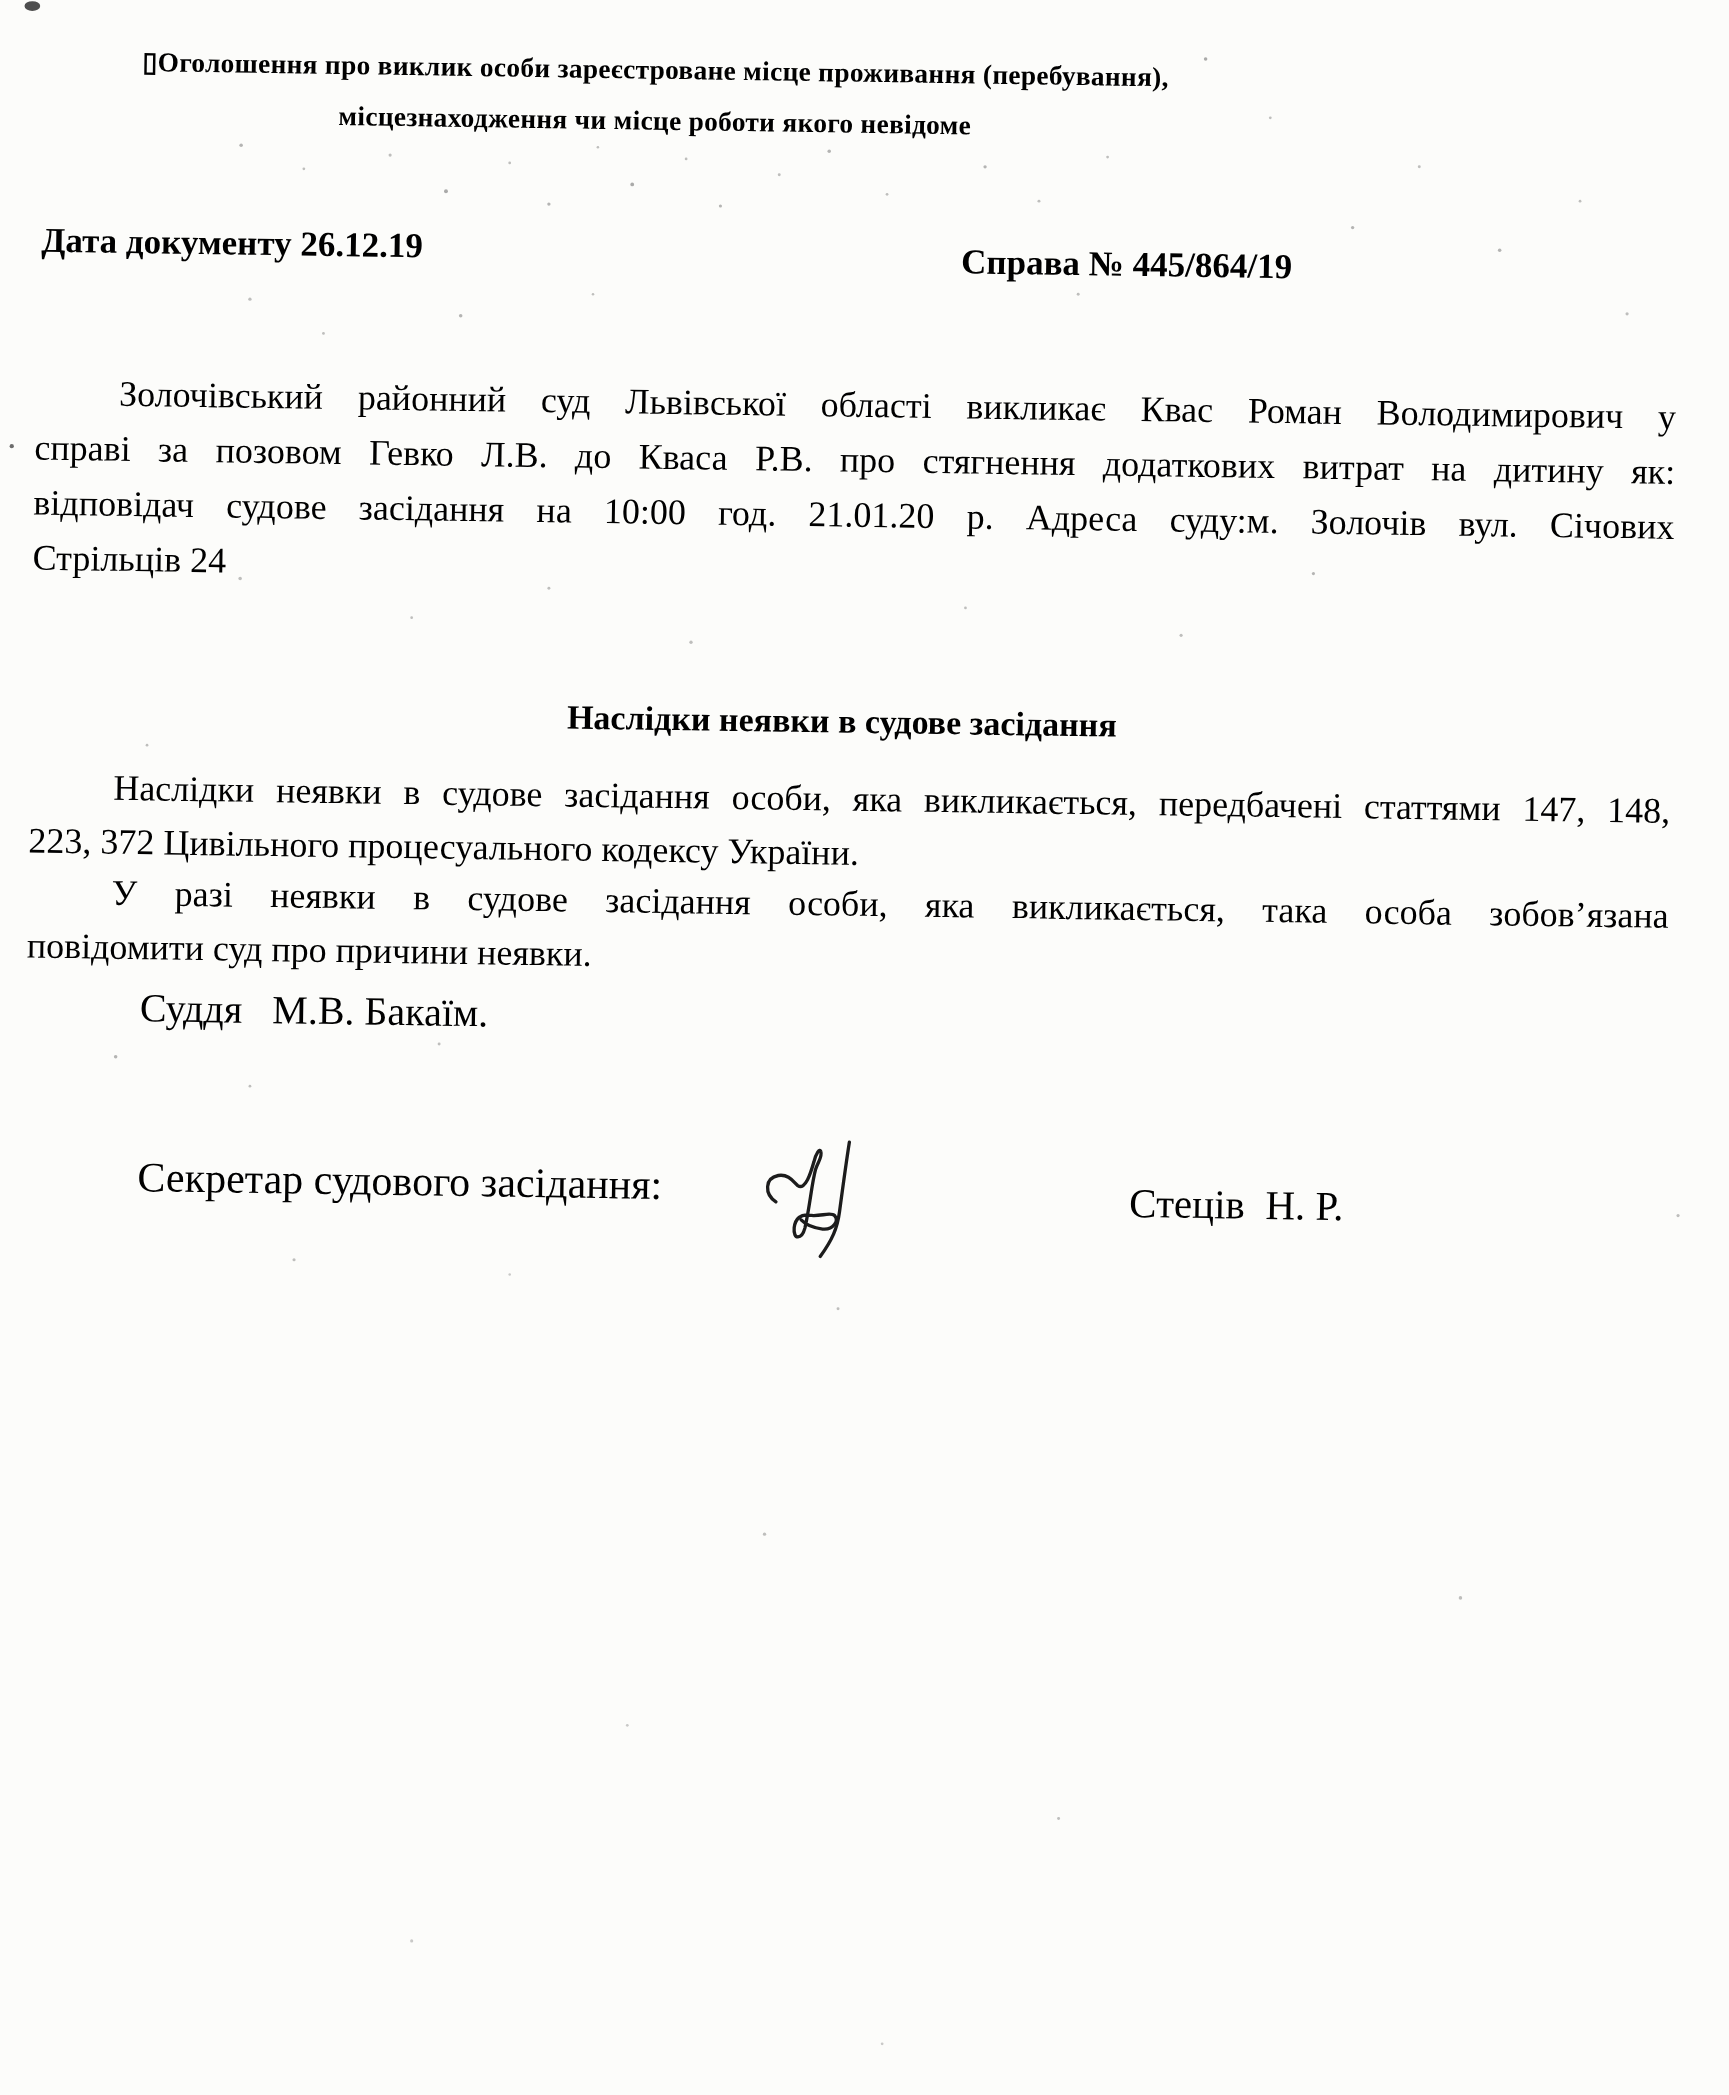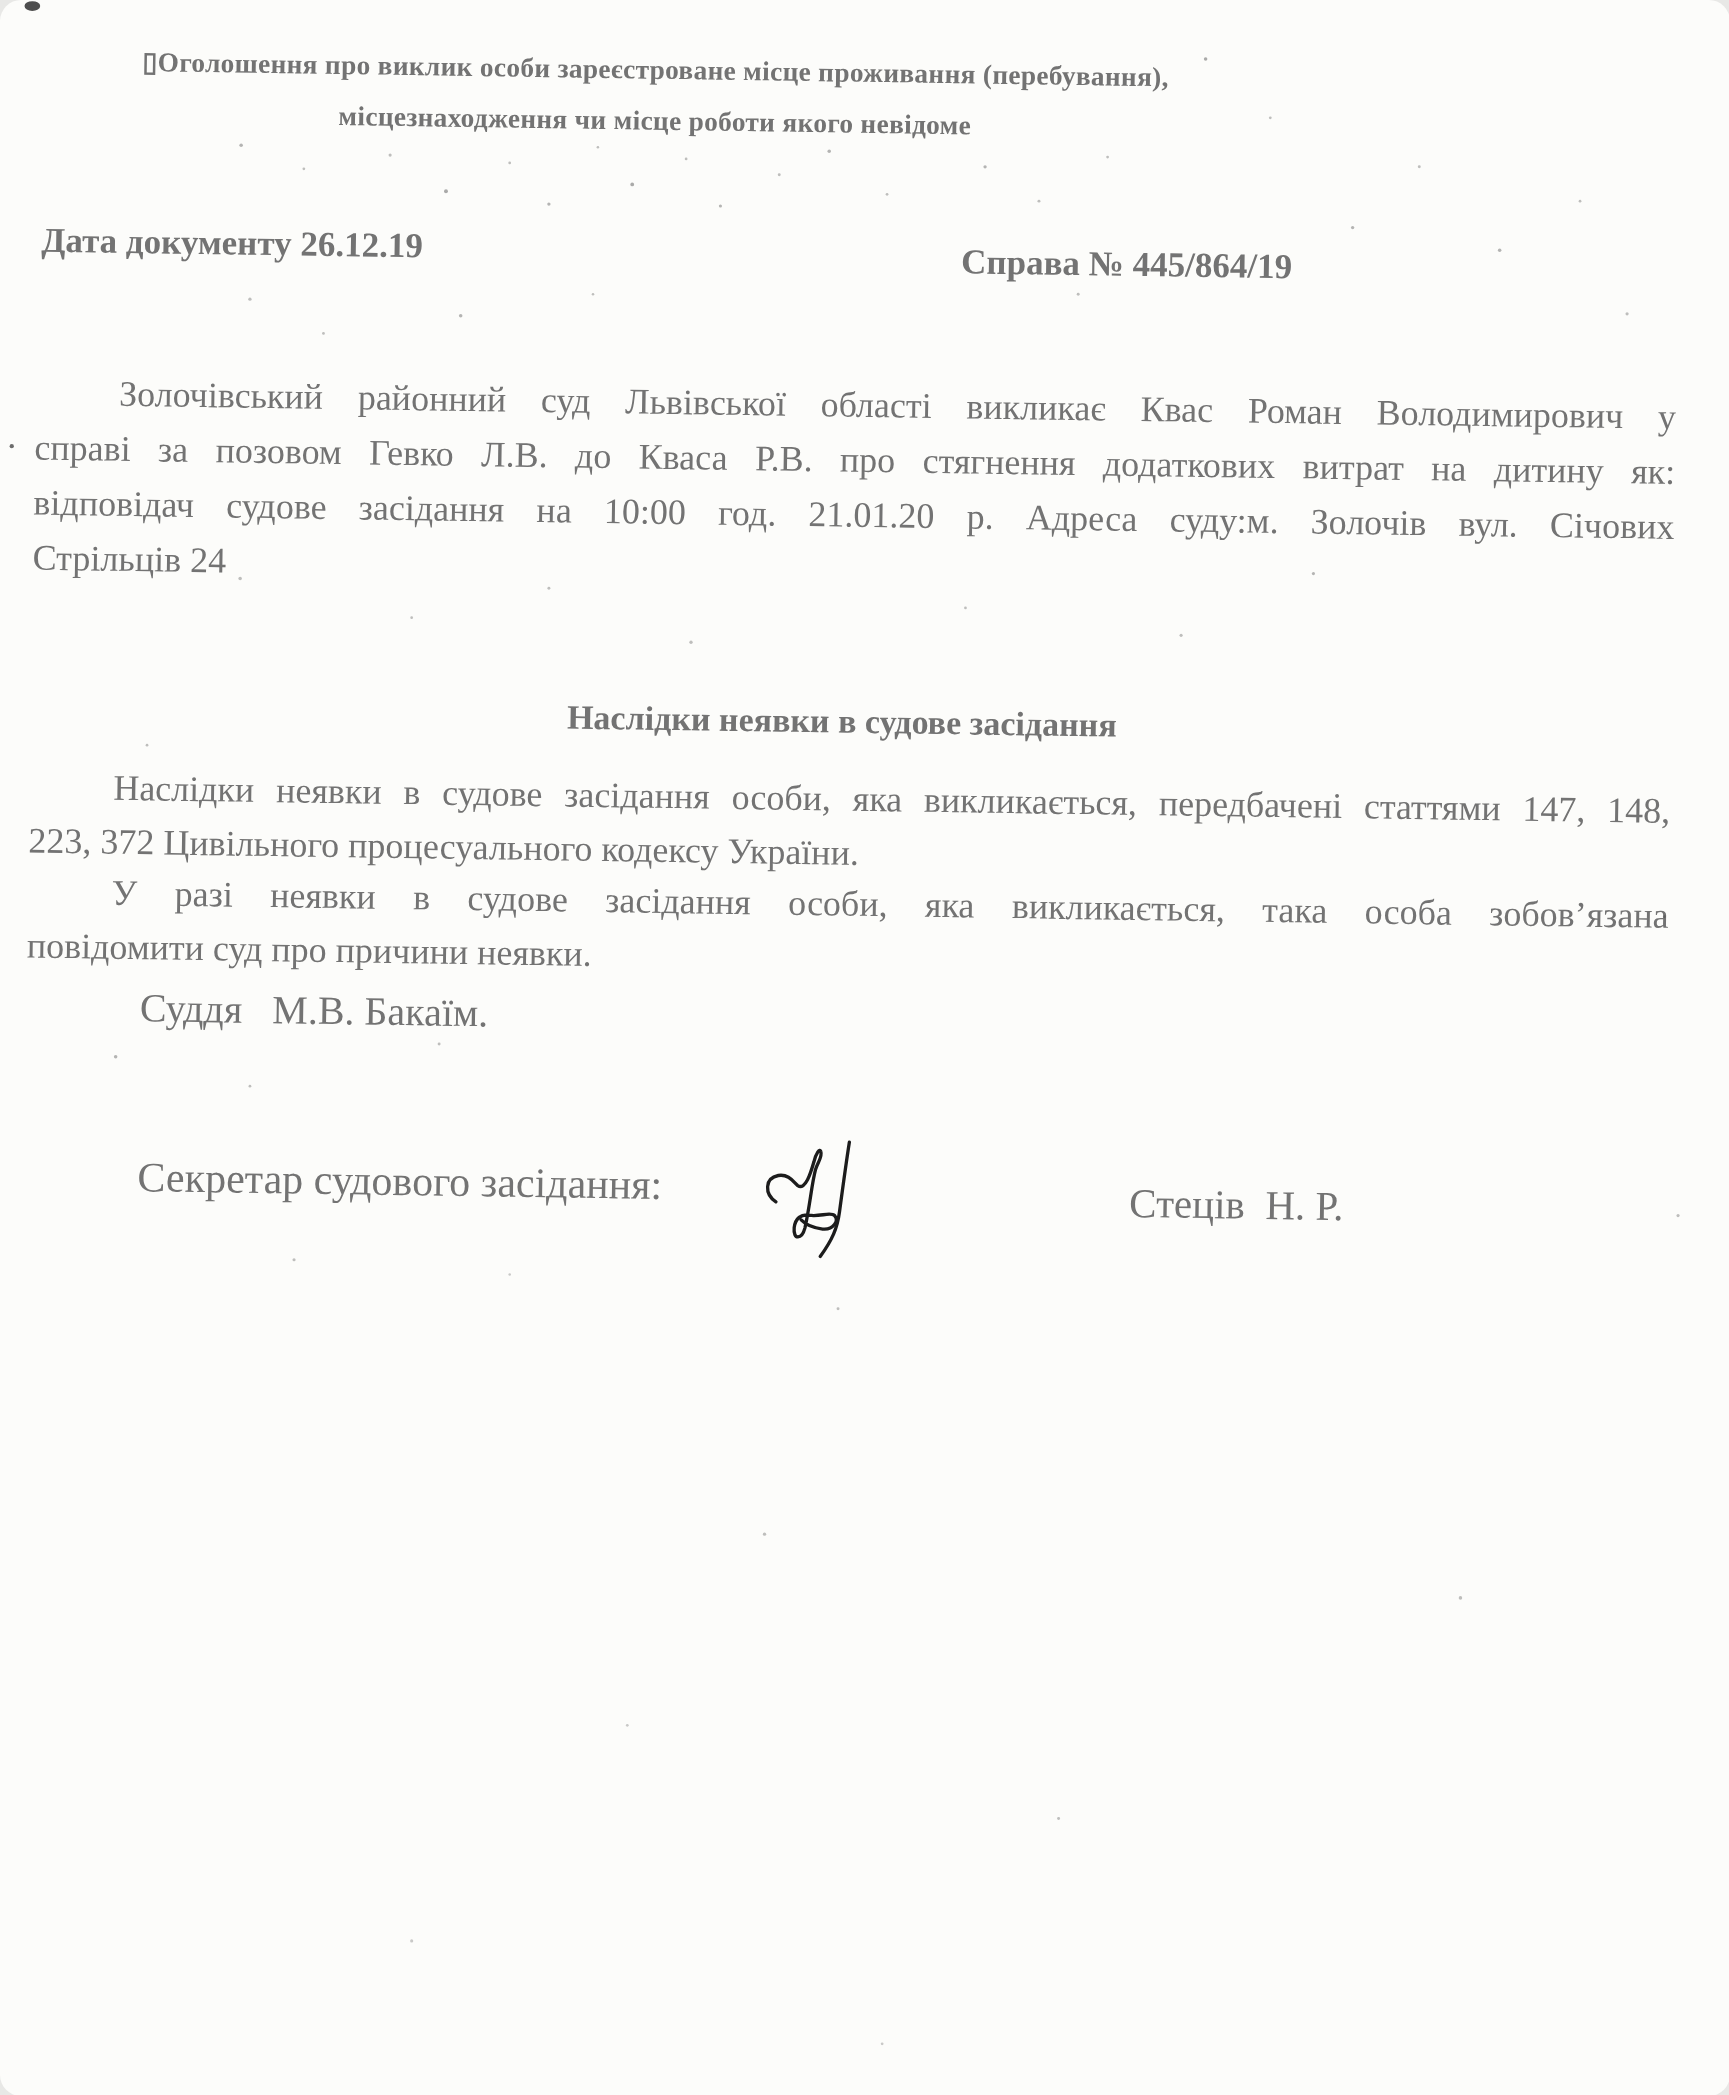--- a/index.html
+++ b/index.html
@@ -3,23 +3,22 @@
 <meta charset="utf-8">
 <style>
   html, body { margin: 0; padding: 0; background: #e8e8e6; }
   .page {
     position: relative;
     width: 1730px;
     height: 2096px;
     margin: 0 auto;
     background: #fcfcfa;
     overflow: hidden;
-    color: #737373;
+    color: #000000;
     font-family: "Liberation Serif", serif;
-    border-radius: 21px;
   }
   .content {
     position: absolute;
     inset: 0;
     transform: rotate(0.85deg);
     transform-origin: 0 0;
   }
   .doc-title {
     position: absolute;
     top: 35px; left: 29px; width: 1255px;

